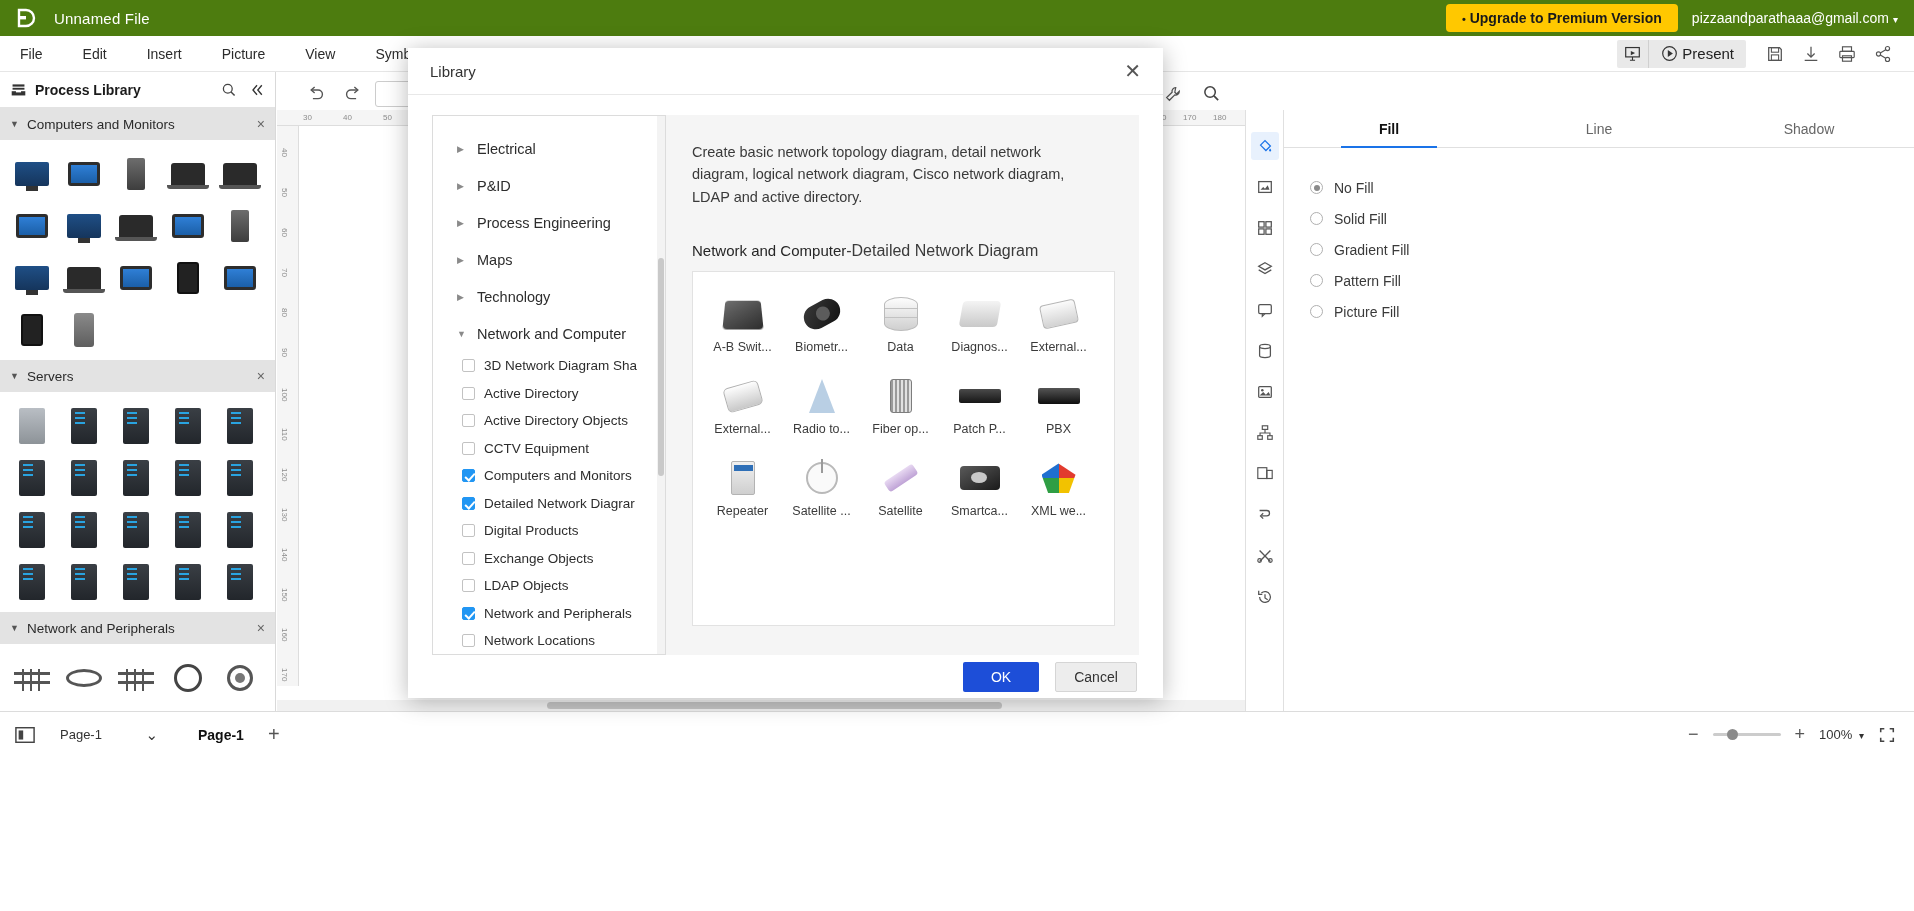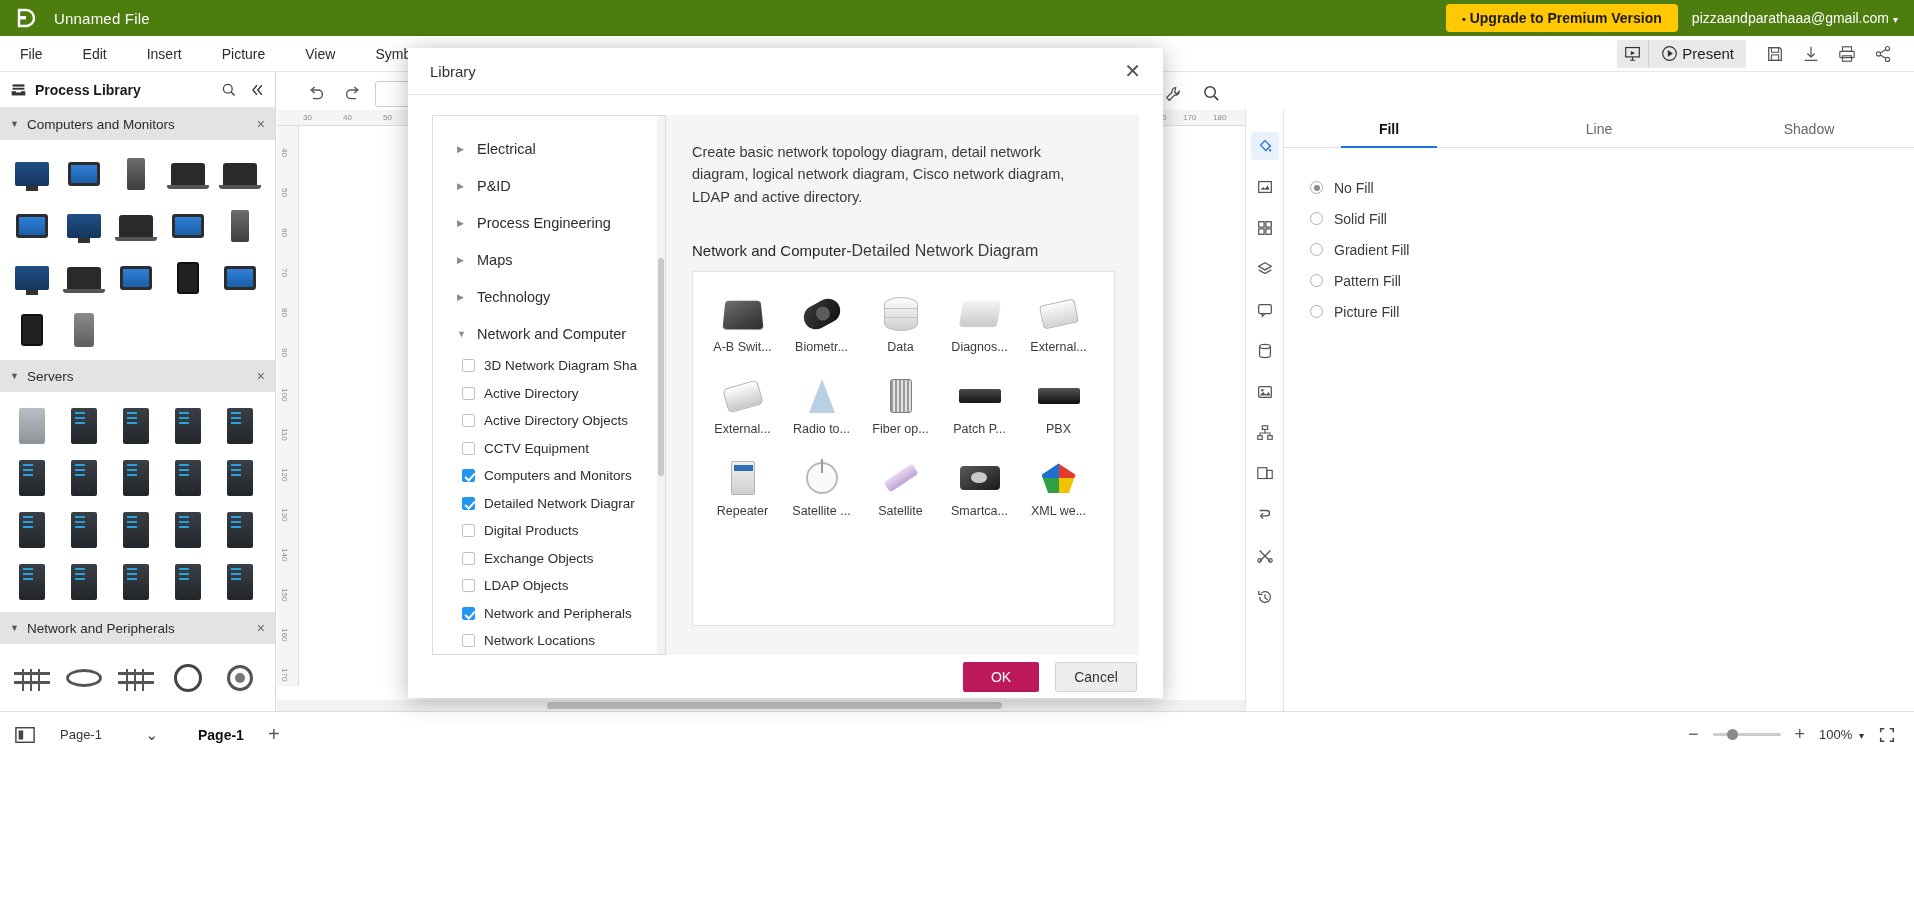--- a/index.html
+++ b/index.html
@@ -244,21 +244,21 @@
   .a-xml{width:34px;height:30px;background:
      conic-gradient(from 0deg,#e23b2e 0 25%,#f2c200 0 50%,#2f9e44 0 75%,#1f6fd0 0 100%);
      clip-path:polygon(50% 0,100% 38%,80% 100%,20% 100%,0 38%);}
 
   
   #modal-foot {
     height:70px; display:flex; align-items:center; justify-content:flex-end;
     gap:16px; padding-right:26px;
   }
   #ok-btn {
-    width:76px;height:30px;background:#be185d;color:#fff;font-size:14px;
+    width:76px;height:30px;background:#1d4ed8;color:#fff;font-size:14px;
     display:flex;align-items:center;justify-content:center;border-radius:2px;cursor:pointer;
   }
   #cancel-btn {
     width:82px;height:30px;background:#ededed;color:#333;font-size:14px;border:1px solid #d5d5d5;
     display:flex;align-items:center;justify-content:center;border-radius:2px;cursor:pointer;
   }
   svg { display:block; }
 </style>
 </head>
 <body>

